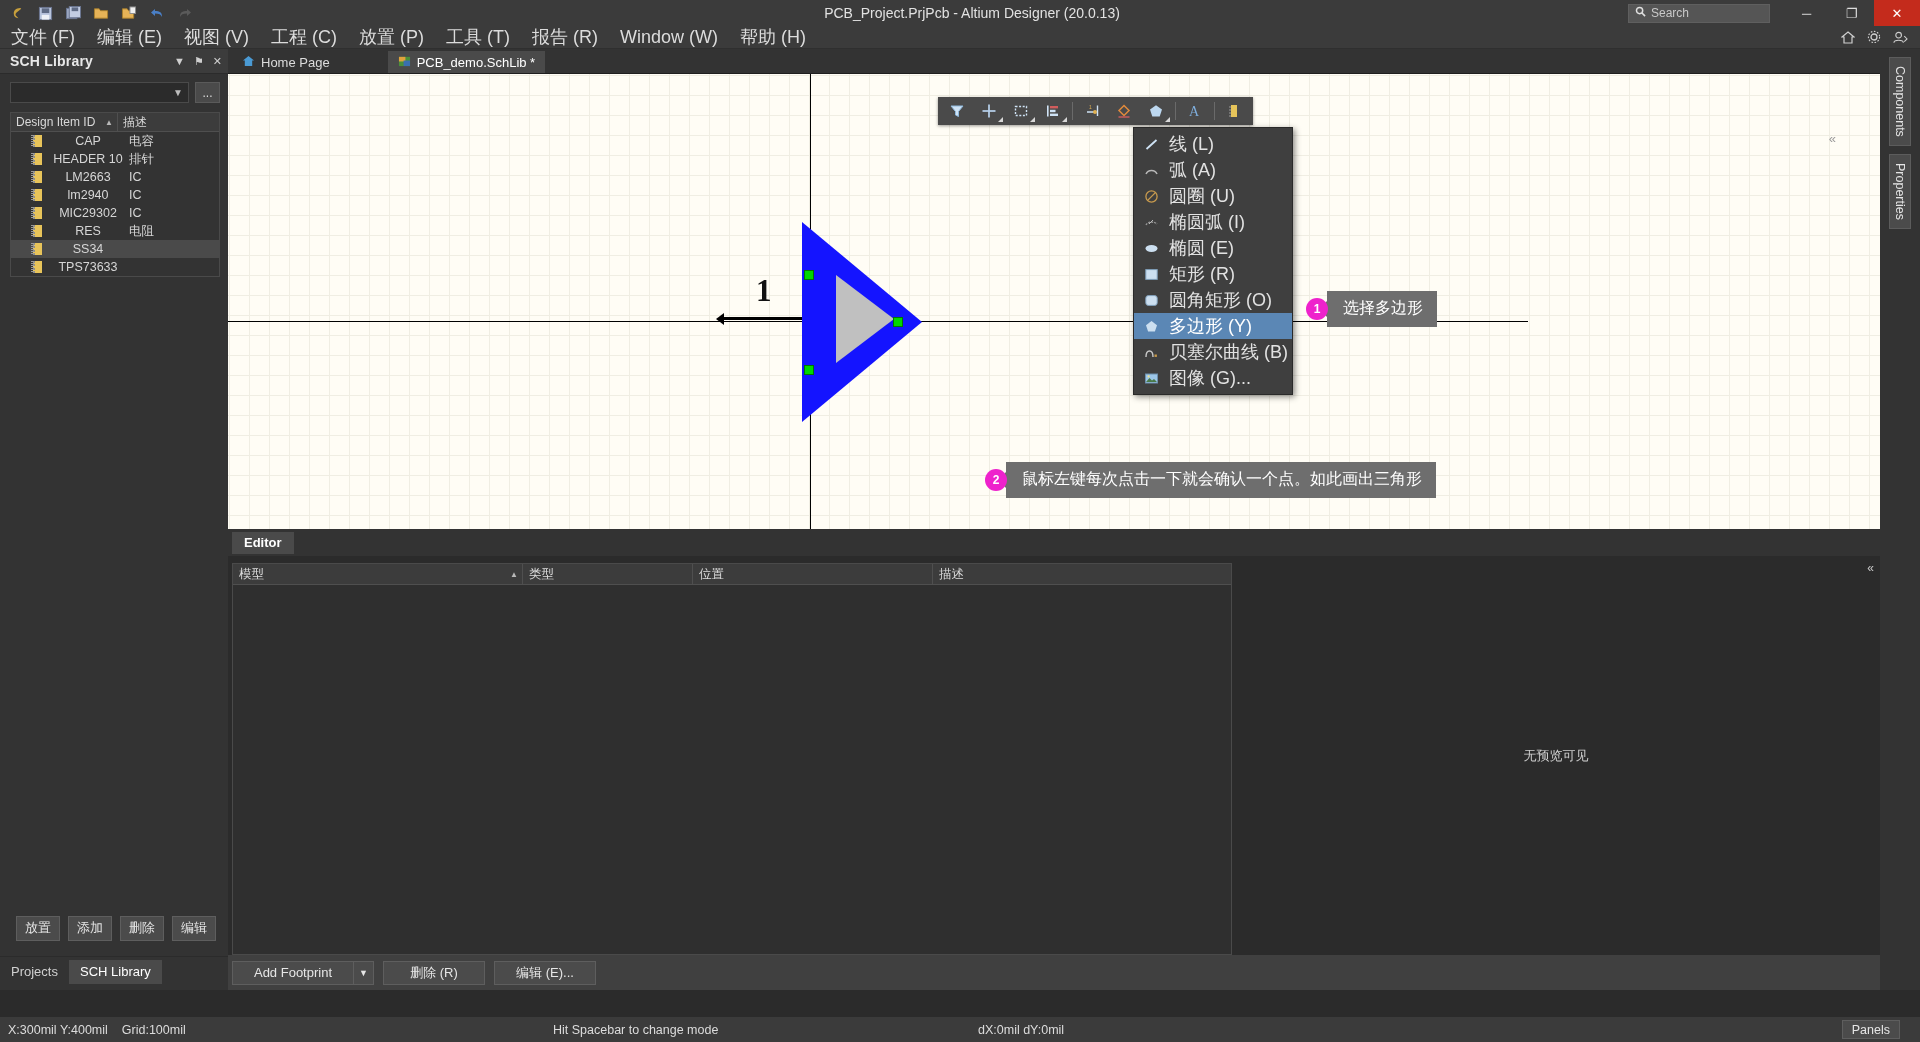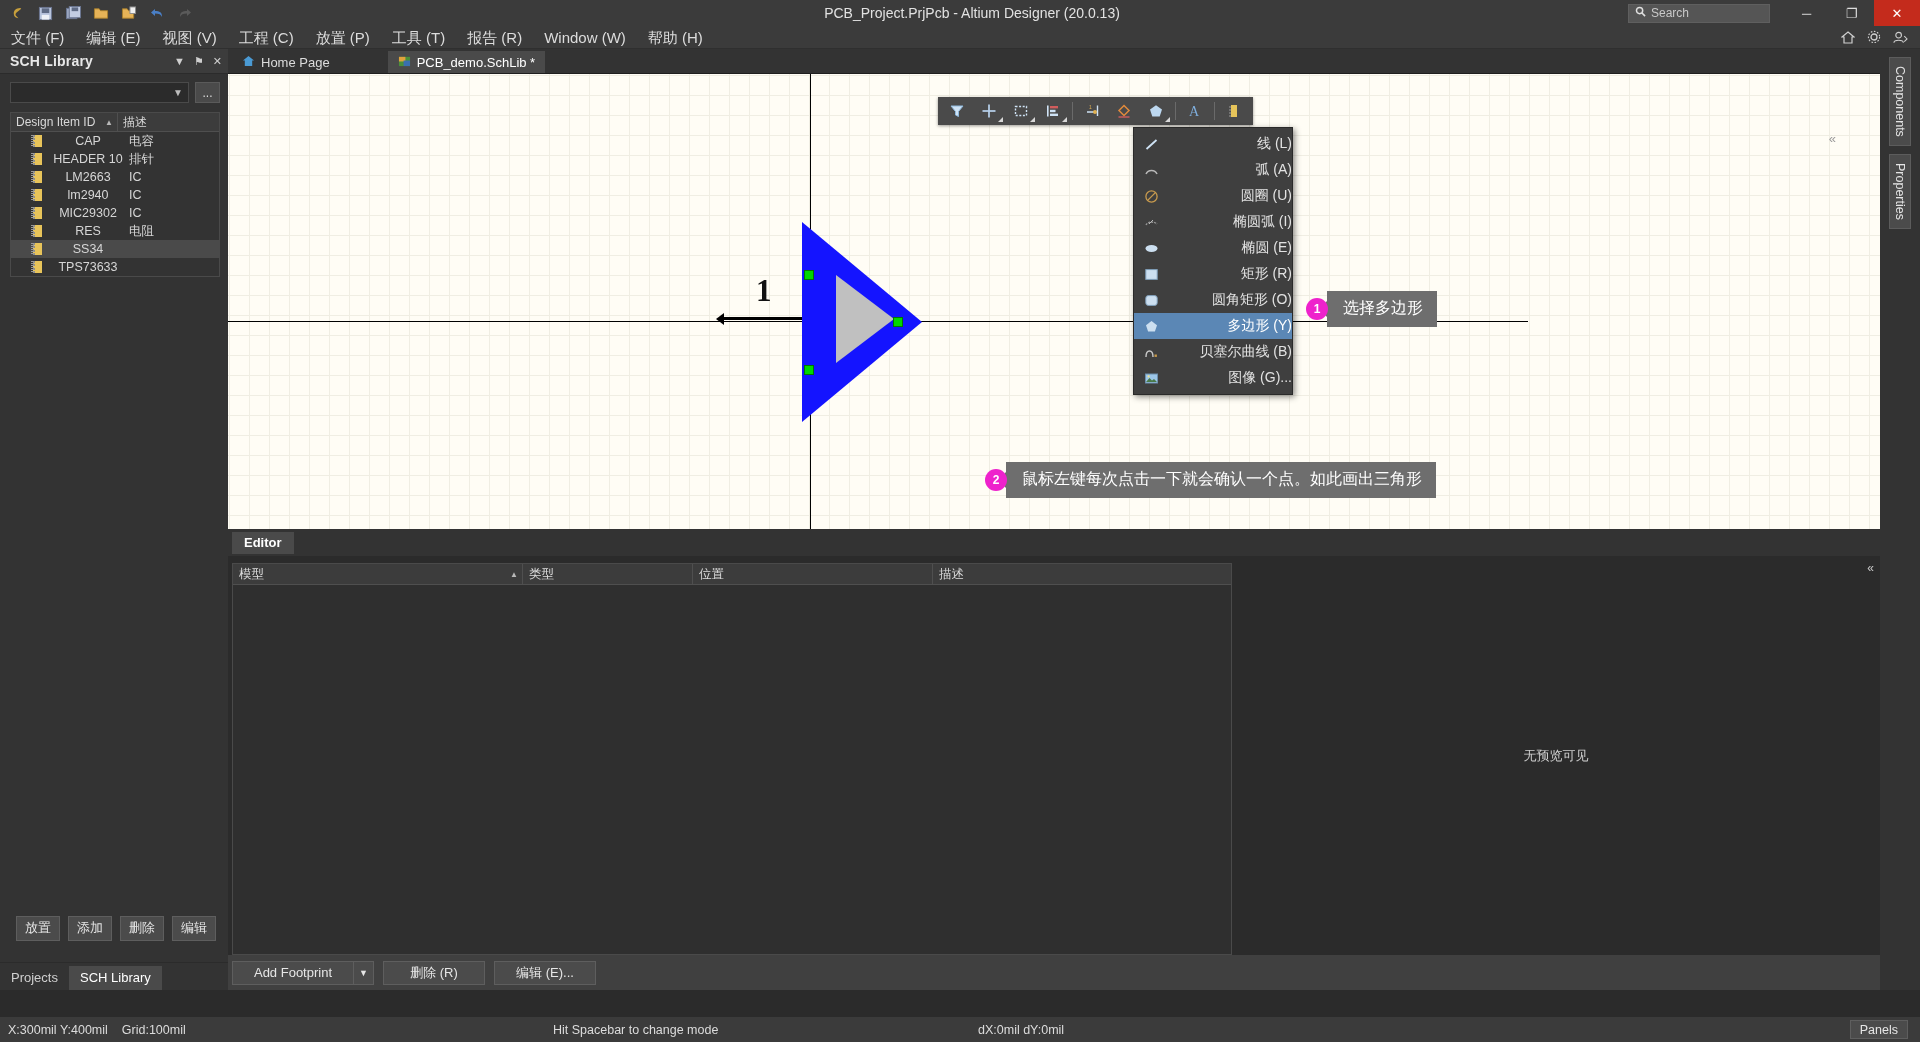--- a/index.html
+++ b/index.html
@@ -47,21 +47,21 @@
   }
   .win-btn.close { background: #c42b1c; width: 46px; color: #fff; }
 
   
   .menubar {
     position: absolute; left: 0; top: 26px; width: 1920px; height: 23px;
     background: #3b3b3b; display: flex; align-items: center;
     border-bottom: 1px solid #2f2f2f;
   }
   .menu-item {
-    padding: 0 11px; height: 23px; line-height: 23px; font-size: 15px; color: #dcdcdc;
+    padding: 0 11px; height: 23px; line-height: 23px; font-size: 18px; color: #dcdcdc;
   }
   .menubar-right { margin-left: auto; display: flex; align-items: center; gap: 10px; padding-right: 12px; }
   .mb-ico { width: 16px; height: 16px; display: flex; align-items: center; justify-content: center; color: #cfcfcf; }
 
   
   .left-panel {
     position: absolute; left: 0; top: 49px; width: 228px; height: 941px;
     background: #333333;
   }
   .lp-header {
@@ -108,21 +108,21 @@
   .row-desc { white-space: nowrap; overflow: hidden; }
   .lp-btnrow {
     position: absolute; left: 0; bottom: 41px; width: 228px; height: 42px;
     display: flex; align-items: center; gap: 8px; padding-left: 16px;
   }
   .lp-btn {
     width: 44px; height: 25px; background: #4b4b4b; border: 1px solid #5e5e5e;
     color: #e4e4e4; font-size: 13px; display: flex; align-items: center; justify-content: center;
   }
   .lp-tabs {
-    position: absolute; left: 0; bottom: 0; width: 228px; height: 28px;
+    position: absolute; left: 0; bottom: 6px; width: 228px; height: 28px;
     background: #333333; display: flex; align-items: flex-end; border-top: 1px solid #2b2b2b;
   }
   .lp-tab {
     height: 24px; line-height: 24px; padding: 0 11px; font-size: 13px; color: #d0d0d0;
   }
   .lp-tab.active { background: #4a4a4a; color: #ffffff; }
 
   
   .main {
     position: absolute; left: 228px; top: 49px; right: 40px; bottom: 52px;
@@ -227,21 +227,21 @@
   .ft-sep { width: 1px; height: 18px; background: #6a6a6a; margin: 0 2px; }
 
   
   .dropdown {
     position: absolute; left: 1133px; top: 127px; width: 160px;
     background: #3f3f3f; border: 1px solid #2a2a2a; z-index: 50;
     padding: 3px 0; box-shadow: 2px 2px 6px rgba(0,0,0,.45);
   }
   .dd-item {
     height: 26px; display: flex; align-items: center; gap: 9px; padding-left: 9px;
-    font-size: 14px; color: #e2e2e2; justify-content: space-between;
+    font-size: 18px; color: #e2e2e2;
   }
   .dd-item.highlight { background: #5b87b5; color: #ffffff; }
   .dd-ico { width: 17px; height: 17px; display: flex; align-items: center; justify-content: center; }
 
   
   .callout { position: absolute; display: flex; align-items: center; z-index: 60; }
   .callout .badge {
     width: 22px; height: 22px; border-radius: 50%; background: #ee22cc;
     color: #fff; font-size: 12px; font-weight: bold;
     display: flex; align-items: center; justify-content: center;
@@ -279,21 +279,21 @@
   .statusbar {
     position: absolute; left: 0; bottom: 0; width: 1920px; height: 26px;
     background: #3b3b3b; display: flex; align-items: center;
     font-size: 12.5px; color: #dcdcdc; border-top: 1px solid #2b2b2b;
   }
   .sb-coord { padding-left: 8px; }
   .sb-grid { padding-left: 14px; }
   .sb-hint { position: absolute; left: 553px; }
   .sb-delta { position: absolute; left: 978px; }
   .sb-panels {
-    position: absolute; right: 12px; height: 19px; padding: 0 9px;
+    position: absolute; right: 20px; height: 19px; padding: 0 9px;
     background: #4b4b4b; border: 1px solid #5e5e5e;
     display: flex; align-items: center; font-size: 12.5px; color: #e6e6e6;
   }
 </style>
 </head>
 <body>
 
 <div id="app">
 
   <div class="titlebar">

